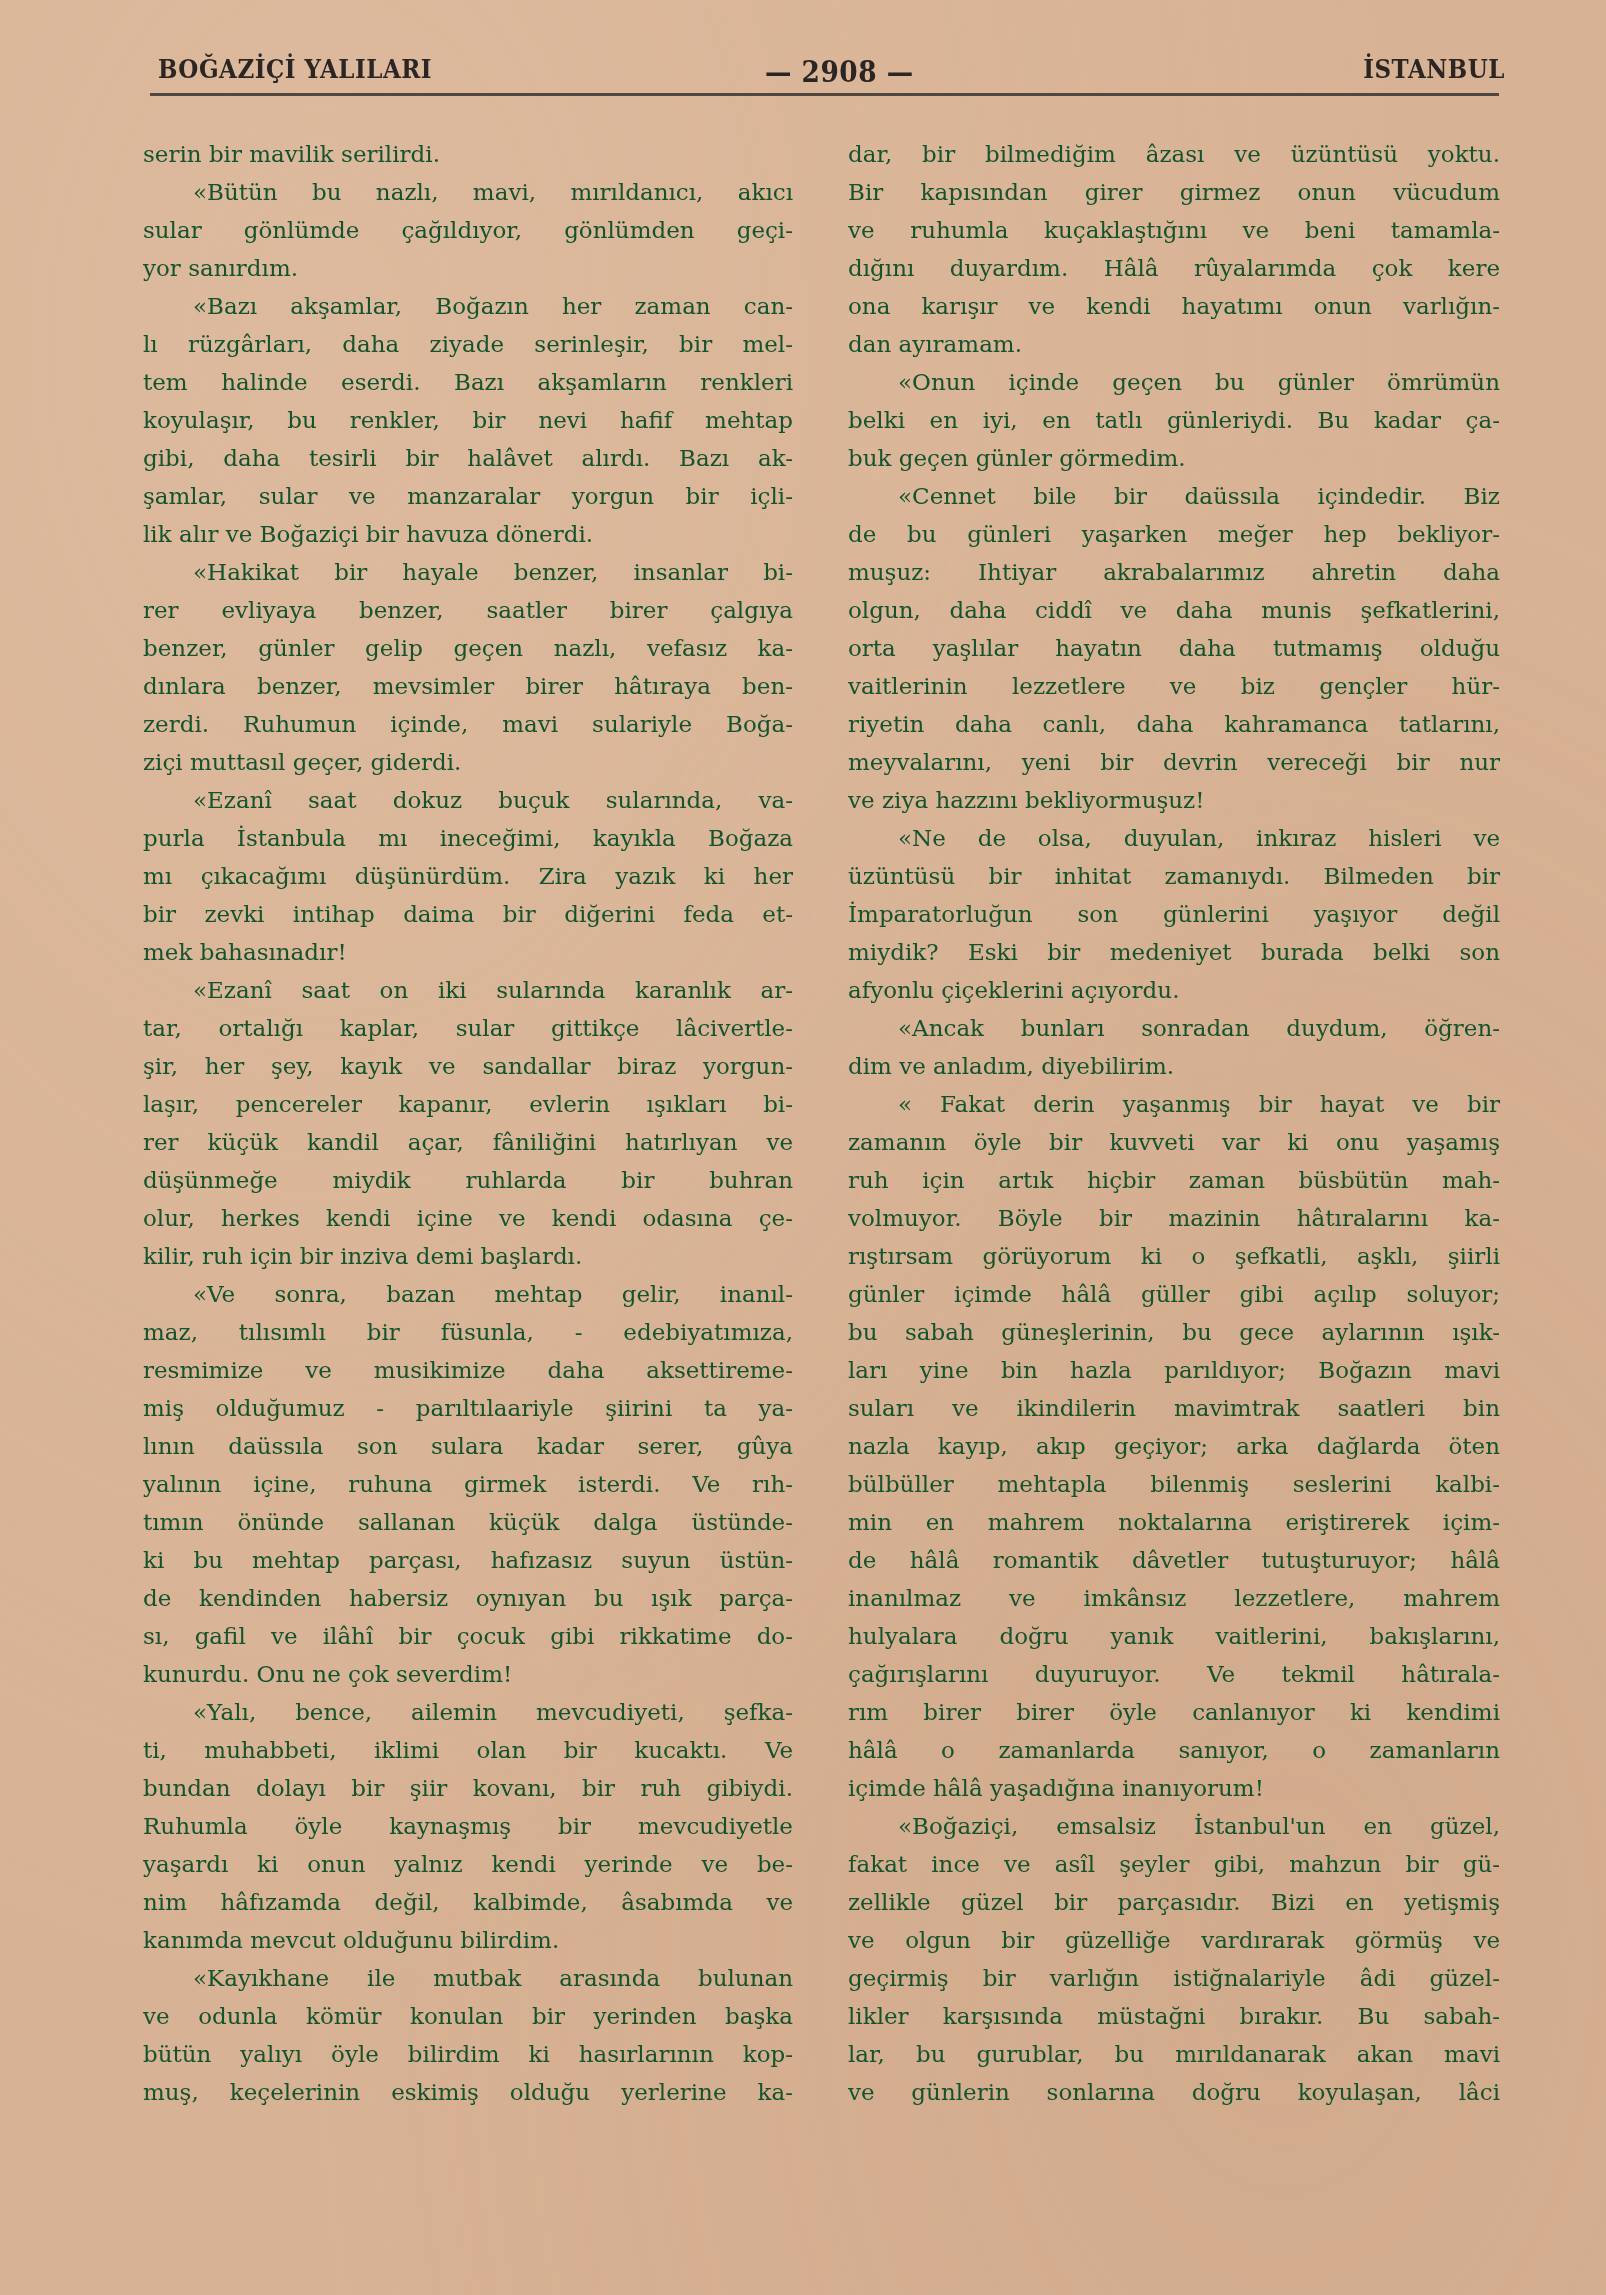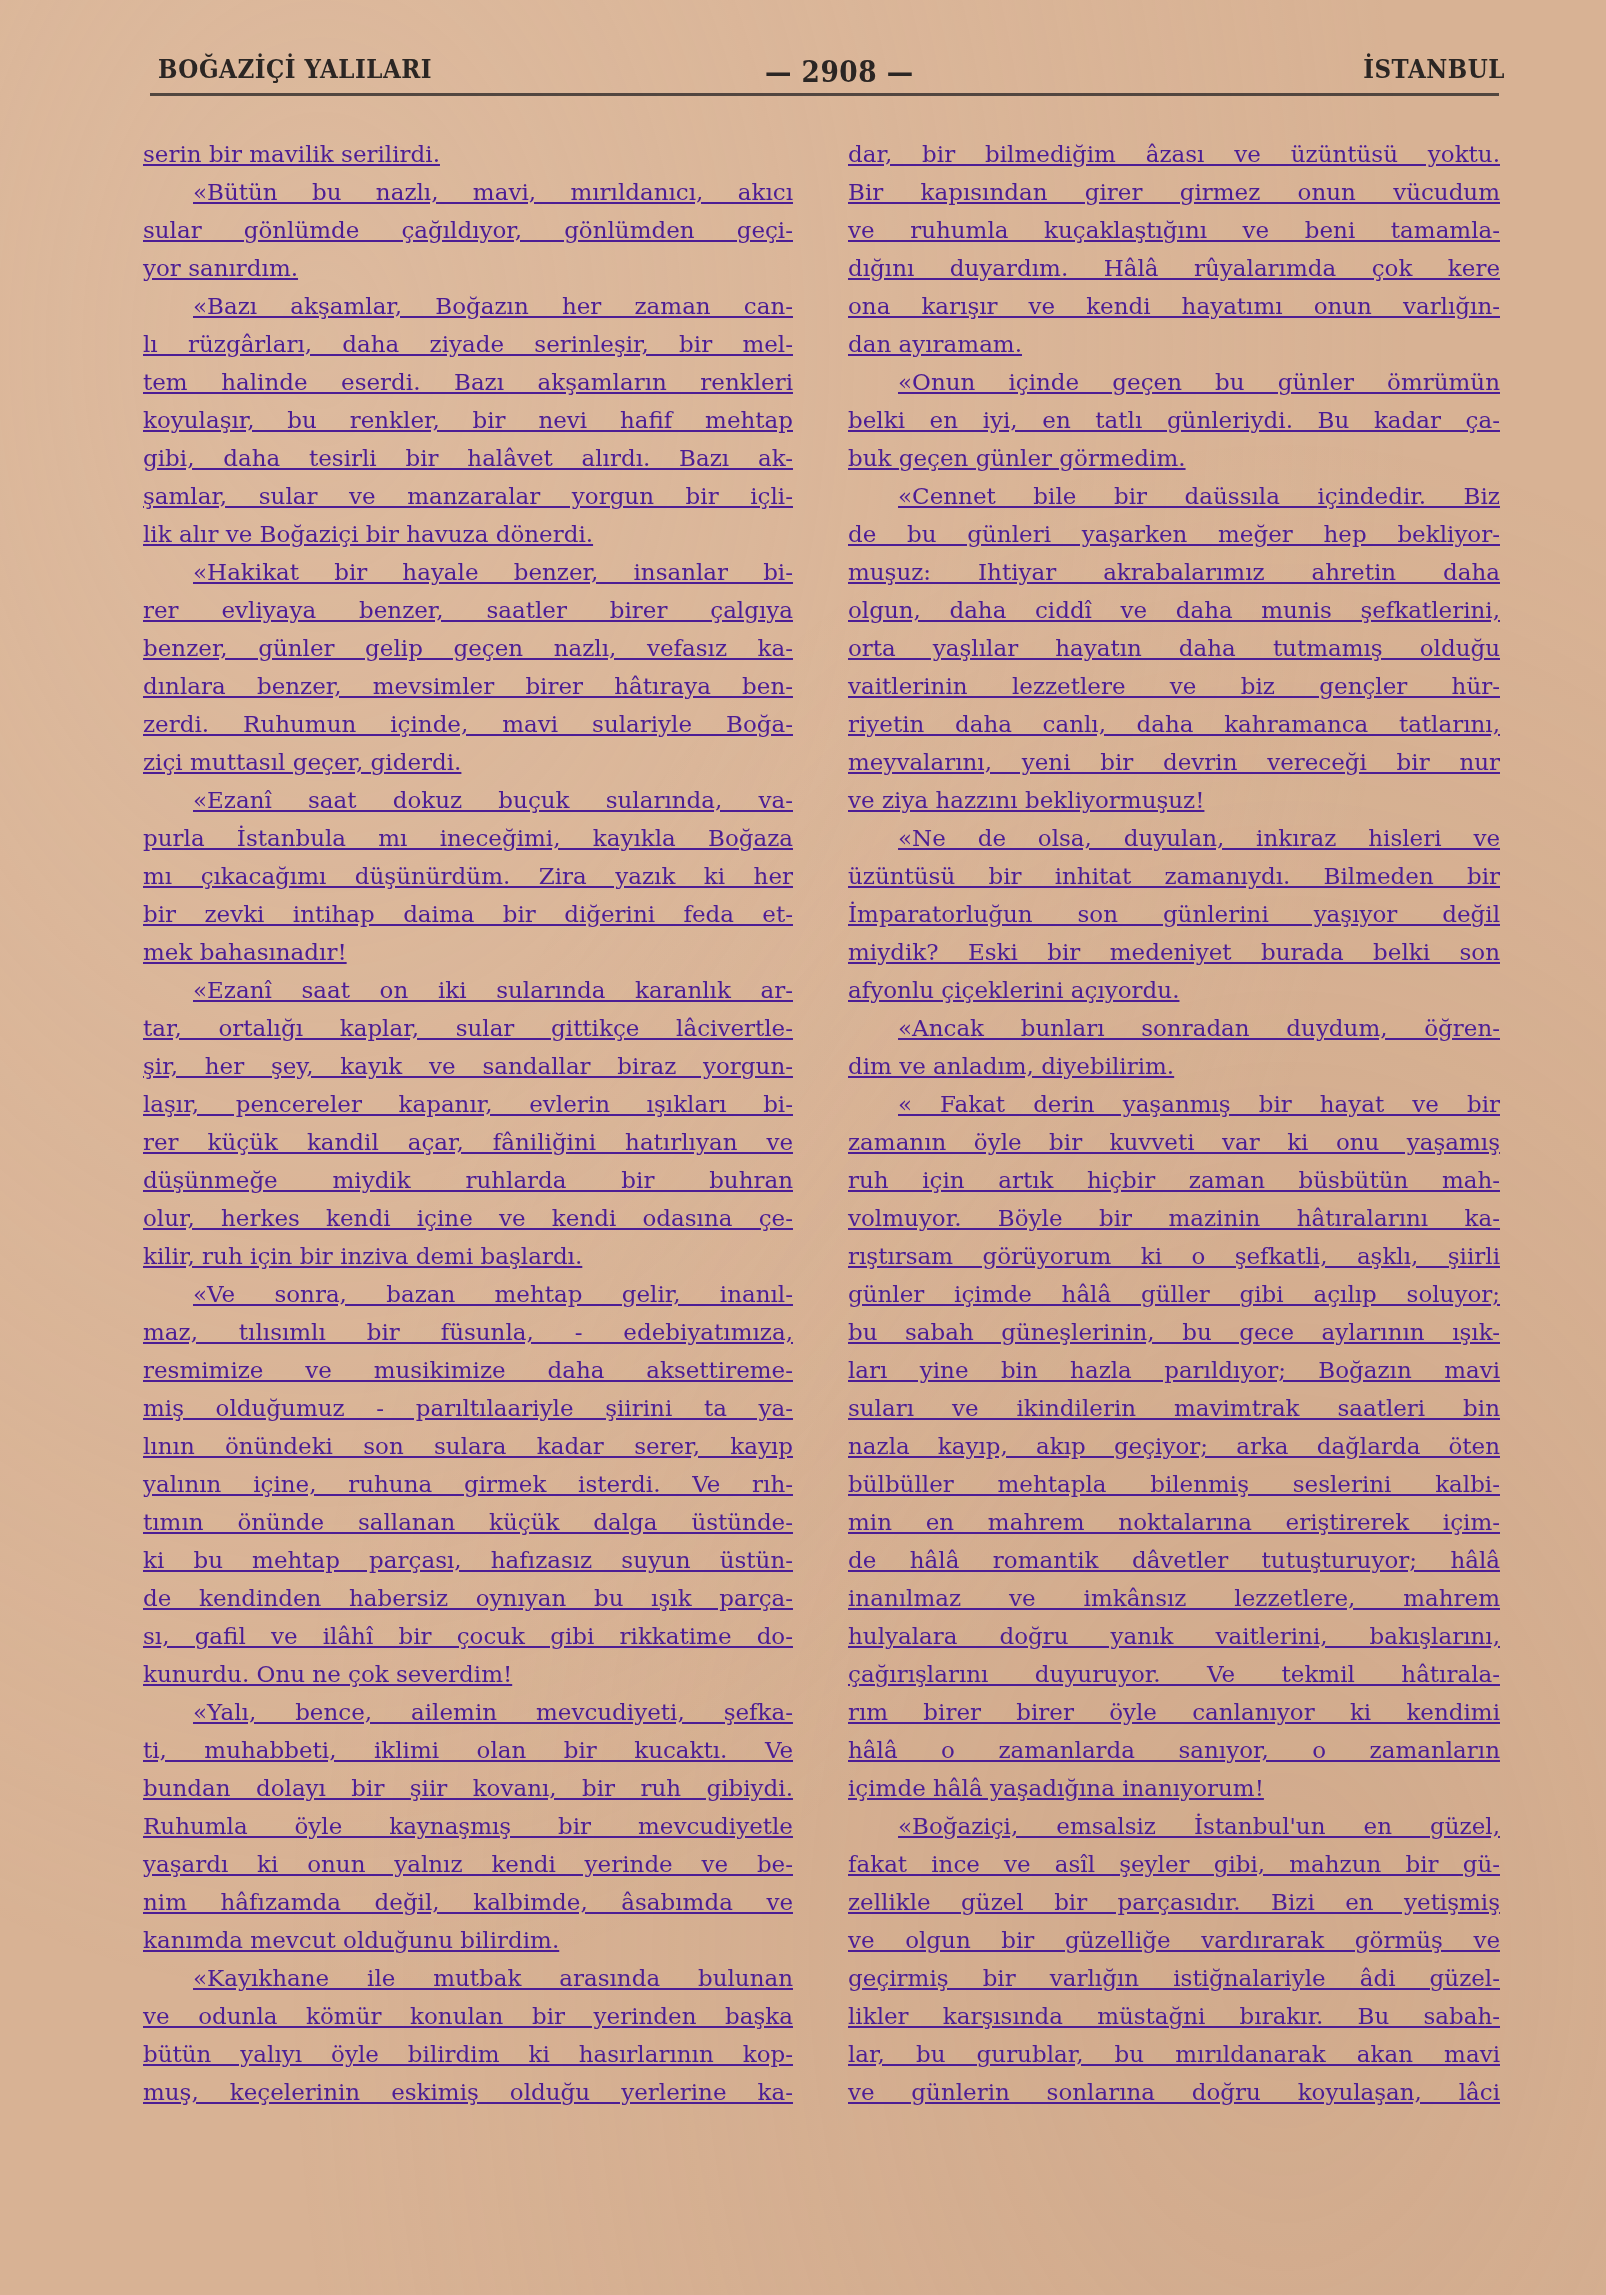--- a/index.html
+++ b/index.html
@@ -23,21 +23,21 @@
   }
   .hdr-left { left: 0; }
   .hdr-center { left: 607px; font-size: 26.4px; }
   .hdr-right { right: 0; transform-origin: top right; }
   .hdr-rule {
     position: absolute; left: 150px; top: 93px; width: 1349px; height: 2.6px;
     background: #3a3330; opacity: 0.85;
   }
   .column {
     position: absolute; top: 135px; width: 650px;
-    font-size: 23px; line-height: 38px; color: #4c1d95; text-decoration: underline;
+    font-size: 23px; line-height: 38px; color: #14532d;
   }
   .col-left { left: 143px; }
   .col-right { left: 848px; width: 652px; }
   .line {
     display: block; white-space: nowrap; height: 38px;
     text-align: justify; text-align-last: justify;
   }
   .line.last { text-align-last: left; }
   .line.indent { padding-left: 50px; }
 </style>
@@ -79,21 +79,21 @@
     <span class="line">şir, her şey, kayık ve sandallar biraz yorgun-</span>
     <span class="line">laşır, pencereler kapanır, evlerin ışıkları bi-</span>
     <span class="line">rer küçük kandil açar, fâniliğini hatırlıyan ve</span>
     <span class="line">düşünmeğe  miydik ruhlarda bir  buhran</span>
     <span class="line">olur, herkes kendi içine ve kendi odasına çe-</span>
     <span class="line last">kilir, ruh için bir inziva demi başlardı.</span>
     <span class="line indent">«Ve sonra, bazan mehtap gelir,  inanıl-</span>
     <span class="line">maz, tılısımlı bir  füsunla, - edebiyatımıza,</span>
     <span class="line">resmimize ve musikimize daha  aksettireme-</span>
     <span class="line">miş olduğumuz - parıltılaariyle şiirini ta ya-</span>
-    <span class="line">lının önündeki son sulara kadar serer, kayıp</span>
+    <span class="line">lının daüssıla son sulara kadar serer, gûya</span>
     <span class="line">yalının içine, ruhuna girmek isterdi. Ve rıh-</span>
     <span class="line">tımın önünde sallanan küçük dalga üstünde-</span>
     <span class="line">ki bu mehtap parçası, hafızasız suyun üstün-</span>
     <span class="line">de kendinden habersiz oynıyan bu ışık parça-</span>
     <span class="line">sı, gafil ve ilâhî bir çocuk gibi rikkatime do-</span>
     <span class="line last">kunurdu. Onu ne çok severdim!</span>
     <span class="line indent">«Yalı, bence, ailemin mevcudiyeti, şefka-</span>
     <span class="line">ti, muhabbeti, iklimi olan bir  kucaktı. Ve</span>
     <span class="line">bundan dolayı bir şiir kovanı, bir ruh gibiydi.</span>
     <span class="line">Ruhumla öyle kaynaşmış bir  mevcudiyetle</span>

